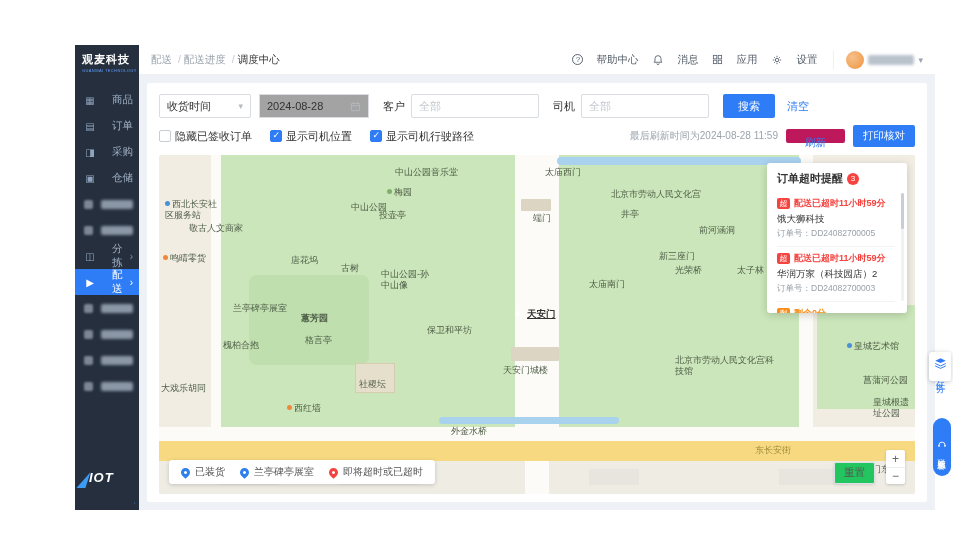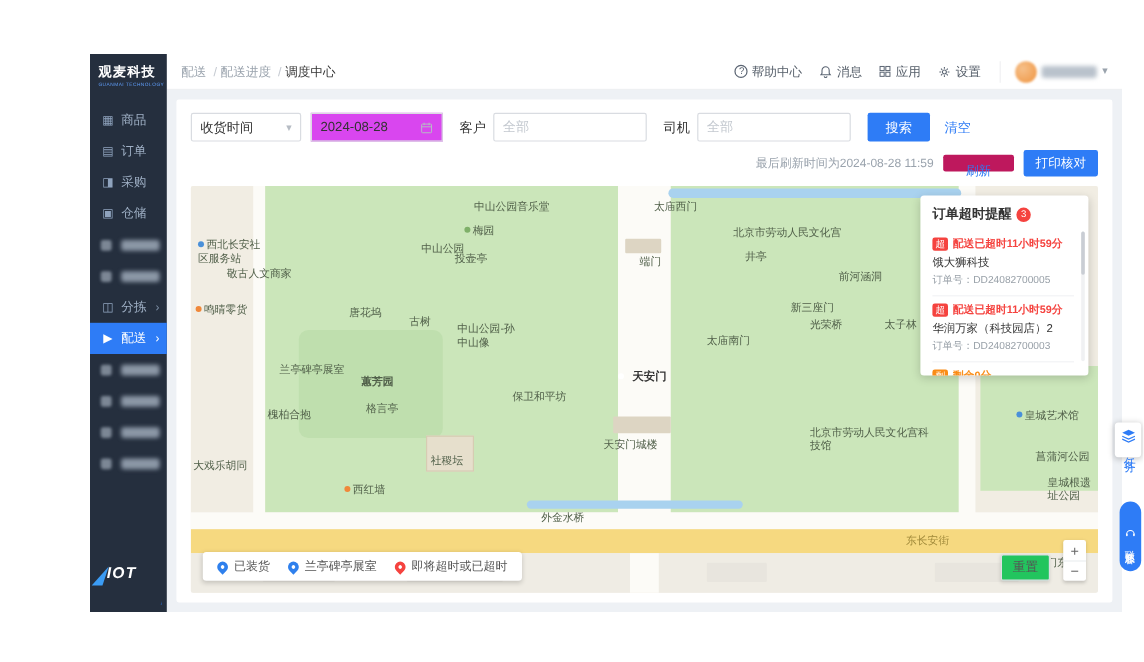--- a/index.html
+++ b/index.html
@@ -9,56 +9,56 @@
   .app { position: absolute; left: 75px; top: 45px; width: 860px; height: 465px; display: flex; background: #fff; }
 
   
   .sidebar { width: 64px; background: #252f3e; color: #9fb0c5; display: flex; flex-direction: column; position: relative; flex: none; }
   .logo { padding: 7px 5px 4px 7px; }
   .logo-name { color: #fff; font-size: 11px; font-weight: bold; letter-spacing: 1px; white-space: nowrap; }
   .logo-sub { color: #5f9df8; font-size: 4px; letter-spacing: .4px; white-space: nowrap; margin-top: 1px; }
   .menu { margin-top: 10px; }
   .m-item { height: 26px; display: flex; align-items: center; padding: 0 6px 0 9px; font-size: 10.5px; cursor: pointer; position: relative; }
   .m-item .mi { font-size: 10px; width: 12px; margin-right: 5px; color: #8fa3bd; text-align: center; }
-  .m-item .ml { flex: 1; }
+  .m-item .ml { flex: 1; margin-left: 11px; }
   .m-item .arr { color: #7d8fa5; font-size: 10px; }
   .m-item.active { background: #2e7cf6; color: #fff; }
   .m-item.active .mi, .m-item.active .arr { color: #fff; }
   .m-item .blur-bar { display: none; }
   .m-item.blurred .mi { width: 9px; height: 9px; background: #7c8795; border-radius: 2px; filter: blur(1.2px); margin-right: 8px; }
   .m-item.blurred .blur-bar { display: block; width: 32px; height: 9px; background: #8b97a6; border-radius: 2px; filter: blur(1.6px); }
   .iot { position: absolute; bottom: 6px; left: 0; width: 64px; height: 42px; overflow: hidden; }
   .iot-text { position: absolute; left: 14px; top: 8px; color: #fff; font-size: 13px; font-weight: bold; font-style: italic; letter-spacing: 1px; z-index: 2; }
   .iot-tri { position: absolute; left: 4px; top: 10px; width: 0; height: 0; border-left: 9px solid transparent; border-bottom: 16px solid #3b9cf5; transform: skewX(-18deg); }
   .iot-swoosh { position: absolute; left: -10px; bottom: -16px; width: 70px; height: 30px; border-radius: 50%; border-bottom: 5px solid #2e7cf6; transform: rotate(-6deg); }
 
   
   .main { flex: 1; display: flex; flex-direction: column; background: #eef1f5; min-width: 0; }
   .topbar { height: 30px; background: #fff; border-bottom: 1px solid #eef0f2; display: flex; align-items: center; padding: 0 12px; flex: none; }
   .crumbs { display: flex; align-items: center; font-size: 10.5px; color: #9aa3ad; }
   .crumb { cursor: pointer; }
   .crumb:not(:last-child)::after { content: " / "; color: #c5cad1; margin: 0 3px; }
   .crumb.current { color: #333; cursor: default; }
   .top-actions { margin-left: auto; display: flex; align-items: center; }
-  .t-act { display: flex; align-items: center; gap: 3px; color: #555e69; font-size: 10.5px; margin-left: 14px; cursor: pointer; }
+  .t-act { display: flex; align-items: center; gap: 13px; color: #555e69; font-size: 10.5px; margin-left: 14px; cursor: pointer; }
   .q-icon { width: 11px; height: 11px; border: 1px solid #5a6472; border-radius: 50%; display: inline-flex; align-items: center; justify-content: center; font-size: 8px; color: #5a6472; }
   .q-icon::before { content: "?"; }
   .t-act svg { display: block; }
   .user { display: flex; align-items: center; gap: 4px; margin-left: 16px; padding-left: 12px; border-left: 1px solid #f0f1f3; cursor: pointer; }
   .avatar { width: 18px; height: 18px; border-radius: 50%; background: radial-gradient(circle at 35% 35%, #f6c08a, #ef9440); filter: blur(.7px); }
   .user-name-blur { width: 46px; height: 10px; background: #b9c2cc; border-radius: 2px; filter: blur(1.6px); }
   .user .caret { color: #9aa3ad; font-size: 9px; }
 
   
   .content { flex: 1; padding: 8px; min-height: 0; }
   .panel { background: #fff; border-radius: 2px; height: 100%; padding: 8px 12px; display: flex; flex-direction: column; }
   .filters { display: flex; align-items: center; height: 30px; flex: none; font-size: 11px; color: #333; }
   .select { width: 92px; height: 24px; border: 1px solid #d9dce1; border-radius: 2px; display: flex; align-items: center; padding: 0 7px; cursor: pointer; background: #fff; gap: 20px; }
   .select .caret { margin-left: auto; color: #b6bcc4; font-size: 9px; }
-  .date-box { width: 110px; height: 24px; border: 1px solid #d9dce1; border-radius: 0; display: flex; align-items: center; padding: 0 7px; margin-left: 8px; background: #d946ef; cursor: pointer; }
+  .date-box { width: 110px; height: 24px; border: 1px solid #d9dce1; border-radius: 0; display: flex; align-items: center; padding: 0 7px; margin-left: 8px; background: #a3a3a3; cursor: pointer; }
   .date-box svg { margin-left: auto; }
   .f-label { margin-left: 14px; margin-right: 6px; }
   .f-input { width: 128px; height: 24px; border: 1px solid #d9dce1; border-radius: 2px; padding: 0 7px; font-size: 11px; color: #333; font-family: inherit; }
   .f-input::placeholder { color: #c4c9d0; }
   .btn-search { height: 24px; padding: 0 15px; margin-left: 14px; background: #2e7cf6; border: none; border-radius: 2px; color: #fff; font-size: 11px; cursor: pointer; font-family: inherit; }
   .link-clear { margin-left: 12px; color: #2e7cf6; cursor: pointer; }
 
   .options { display: flex; align-items: center; height: 26px; flex: none; font-size: 11px; color: #333; margin-top: 2px; }
   .cb { display: flex; align-items: center; gap: 4px; margin-right: 18px; cursor: pointer; }
   .cb .box { width: 12px; height: 12px; border: 1px solid #c8cdd4; border-radius: 2px; background: #fff; position: relative; flex: none; }
@@ -82,21 +82,21 @@
   .band { background: #f6d980; }
   .altar { background: #e6dfcc; border: 1px solid #d6ccb2; }
 
   .map-label { position: absolute; font-size: 9px; color: #51604a; line-height: 1.2; white-space: nowrap; z-index: 3; }
   .map-label.road { color: #a18a3a; }
   .map-label.has-dot::before { content: ""; display: inline-block; width: 5px; height: 5px; border-radius: 50%; background: var(--dot, #888); margin-right: 2px; vertical-align: 1px; }
 
   .marker { position: absolute; z-index: 4; cursor: pointer; }
   .marker .pin-big { width: 13px; height: 13px; background: #e8453c; border-radius: 50% 50% 50% 0; transform: rotate(-45deg); position: relative; box-shadow: 0 1px 2px rgba(0,0,0,.3); }
   .marker .pin-big::after { content: ""; position: absolute; left: 4px; top: 4px; width: 5px; height: 5px; border-radius: 50%; background: #fff; }
-  .marker .pin-label { position: absolute; left: 16px; top: 1px; font-size: 9.5px; font-weight: bold; color: #333; white-space: nowrap; }
+  .marker .pin-label { position: absolute; left: 16px; top: 1px; font-size: 9.5px; font-weight: bold; color: #333; white-space: nowrap; text-decoration: underline; }
 
   .legend { position: absolute; left: 10px; bottom: 10px; background: #fff; border-radius: 3px; box-shadow: 0 1px 4px rgba(0,0,0,.18); display: flex; align-items: center; gap: 15px; padding: 5px 12px; z-index: 5; }
   .lg-item { display: flex; align-items: center; gap: 5px; font-size: 10px; color: #555; }
   .lg-pin { width: 9px; height: 9px; background: var(--c, #2f80ed); border-radius: 50% 50% 50% 0; transform: rotate(-45deg); position: relative; flex: none; }
   .lg-pin::after { content: ""; position: absolute; left: 3px; top: 3px; width: 3px; height: 3px; border-radius: 50%; background: #fff; }
 
   .reset-btn { position: absolute; right: 40px; bottom: 10px; background: #22c55e; border: 1px solid #dcdfe3; border-radius: 2px; color: #555; font-size: 10.5px; padding: 3px 9px; cursor: pointer; box-shadow: 0 1px 3px rgba(0,0,0,.12); z-index: 5; font-family: inherit; }
   .zoom { position: absolute; right: 10px; bottom: 10px; width: 19px; background: #fff; border-radius: 2px; box-shadow: 0 1px 3px rgba(0,0,0,.18); display: flex; flex-direction: column; z-index: 5; }
   .zoom button { width: 19px; height: 17px; border: none; background: none; color: #666; font-size: 12px; line-height: 1; cursor: pointer; font-family: inherit; }
   .zoom button + button { border-top: 1px solid #eceef0; }
@@ -292,20 +292,37 @@
             </div>
             <span class="f-label">客户</span>
             <input class="f-input" type="text" placeholder="全部" style="">
             <span class="f-label">司机</span>
             <input class="f-input" type="text" placeholder="全部" style="">
             <button class="btn-search">搜索</button>
             <span class="link-clear">清空</span>
           </div>
 
           <div class="options">
+            <span class="options-cbs" style="display:flex;align-items:center;">
+
+                <span class="cb">
+                  <span class="box"></span>
+                  <span>隐藏已签收订单</span>
+                </span>
+
+                <span class="cb checked">
+                  <span class="box"></span>
+                  <span>显示司机位置</span>
+                </span>
+
+                <span class="cb checked">
+                  <span class="box"></span>
+                  <span>显示司机行驶路径</span>
+                </span>
+              </span>
             <span class="spacer"></span>
             <span class="refresh-note">最后刷新时间为2024-08-28 11:59</span>
             <button class="btn-refresh">刷新</button>
             <button class="btn-print">打印核对</button>
           </div>
 
           <div class="map">
 
             <div class="shape beige" style="left:0;top:0;width:64px;height:272px"></div>
             <div class="shape road-w" style="left:52px;top:0;width:10px;height:286px"></div>

